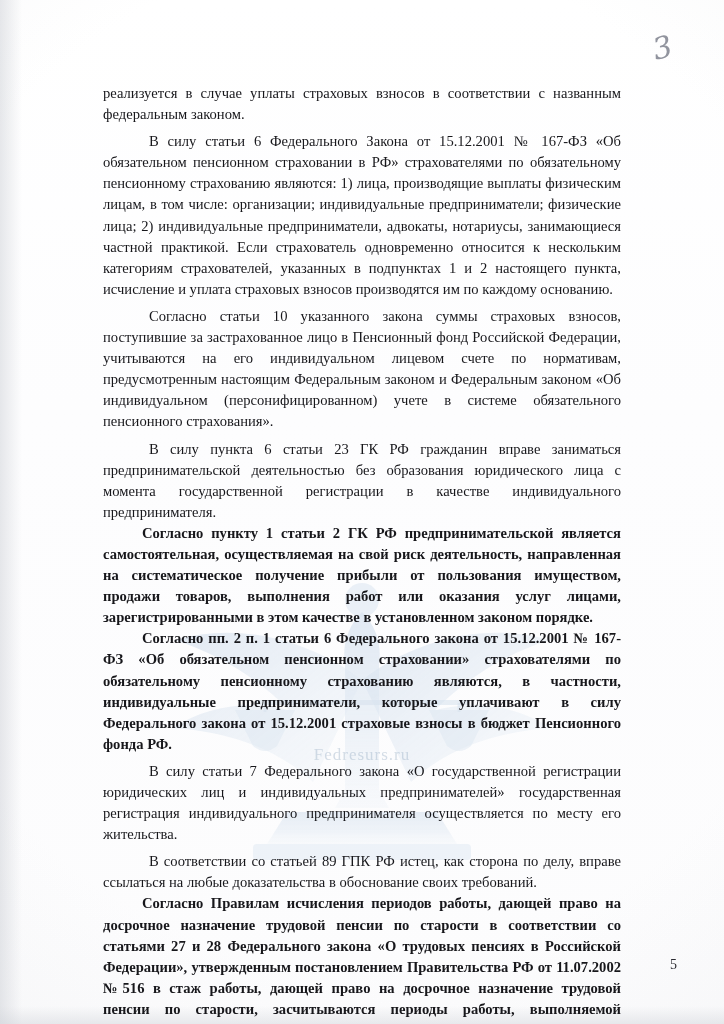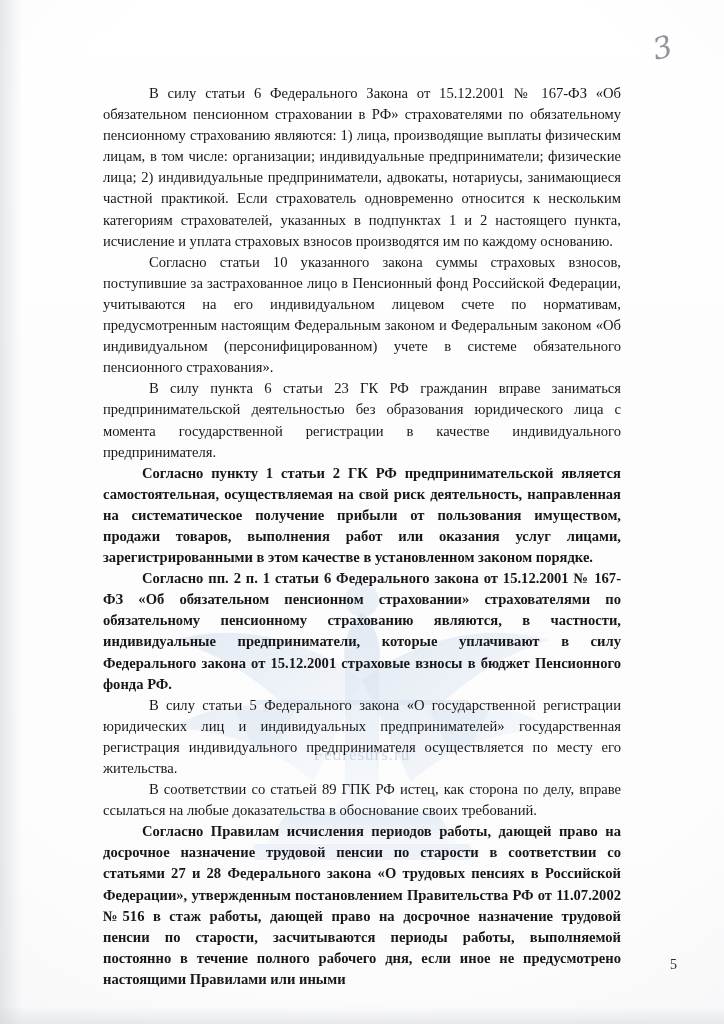--- a/index.html
+++ b/index.html
@@ -96,20 +96,21 @@
   #body-text p {
     margin: 0;
     text-indent: 0;
   }
   #body-text p.indent {
     text-indent: 39px;
     font-weight: bold;
   }
   #body-text p.indent-wide {
     text-indent: 46px;
+    margin-top: 6px;
   }
   #body-text p:last-child { text-align: justify; }
 
   
   #body-text p { text-align-last: left; }
 
   
   #page-number {
     position: absolute;
     right: 47px;
@@ -157,25 +158,26 @@
       <path d="M160 252 L310 252 L330 284 L140 284 Z" fill="url(#wmGrad)" opacity="0.85"></path>
       <rect x="126" y="284" width="218" height="16" rx="4" fill="#c6d7e9" opacity="0.5"></rect>
       <ellipse cx="235" cy="40" rx="17" ry="17" fill="#c0d2e6" opacity="0.55"></ellipse>
     </svg>
   </div>
   <div id="watermark-text">Fedresurs.ru</div>
 
   <div id="folio-mark">3</div>
 
   <div id="body-text">
+    <p class="">реализуется в случае уплаты страховых взносов в соответствии с названным федеральным законом.</p>
     <p class="indent-wide">В силу статьи 6 Федерального Закона от 15.12.2001 № 167-ФЗ «Об обязательном пенсионном страховании в РФ» страхователями по обязательному пенсионному страхованию являются: 1) лица, производящие выплаты физическим лицам, в том числе: организации; индивидуальные предприниматели; физические лица; 2) индивидуальные предприниматели, адвокаты, нотариусы, занимающиеся частной практикой. Если страхователь одновременно относится к нескольким категориям страхователей, указанных в подпунктах 1 и 2 настоящего пункта, исчисление и уплата страховых взносов производятся им по каждому основанию.</p>
     <p class="indent-wide">Согласно статьи 10 указанного закона суммы страховых взносов, поступившие за застрахованное лицо в Пенсионный фонд Российской Федерации, учитываются на его индивидуальном лицевом счете по нормативам, предусмотренным настоящим Федеральным законом и Федеральным законом «Об индивидуальном (персонифицированном) учете в системе обязательного пенсионного страхования».</p>
     <p class="indent-wide">В силу пункта 6 статьи 23 ГК РФ гражданин вправе заниматься предпринимательской деятельностью без образования юридического лица с момента государственной регистрации в качестве индивидуального предпринимателя.</p>
     <p class="indent">Согласно пункту 1 статьи 2 ГК РФ предпринимательской является самостоятельная, осуществляемая на свой риск деятельность, направленная на систематическое получение прибыли от пользования имуществом, продажи товаров, выполнения работ или оказания услуг лицами, зарегистрированными в этом качестве в установленном законом порядке.</p>
     <p class="indent">Согласно пп. 2 п. 1 статьи 6 Федерального закона от 15.12.2001 № 167-ФЗ «Об обязательном пенсионном страховании» страхователями по обязательному пенсионному страхованию являются, в частности, индивидуальные предприниматели, которые уплачивают в силу Федерального закона от 15.12.2001 страховые взносы в бюджет Пенсионного фонда РФ.</p>
-    <p class="indent-wide">В силу статьи 5 Федерального закона «О государственной регистрации юридических лиц и индивидуальных предпринимателей» государственная регистрация индивидуального предпринимателя осуществляется по месту его жительства.</p>
+    <p class="indent-wide">В силу статьи 7 Федерального закона «О государственной регистрации юридических лиц и индивидуальных предпринимателей» государственная регистрация индивидуального предпринимателя осуществляется по месту его жительства.</p>
     <p class="indent-wide">В соответствии со статьей 89 ГПК РФ истец, как сторона по делу, вправе ссылаться на любые доказательства в обоснование своих требований.</p>
     <p class="indent">Согласно Правилам исчисления периодов работы, дающей право на досрочное назначение трудовой пенсии по старости в соответствии со статьями 27 и 28 Федерального закона «О трудовых пенсиях в Российской Федерации», утвержденным постановлением Правительства РФ от 11.07.2002 №516 в стаж работы, дающей право на досрочное назначение трудовой пенсии по старости, засчитываются периоды работы, выполняемой постоянно в течение полного рабочего дня, если иное не предусмотрено настоящими Правилами или иными</p>
   </div>
 
   <div id="page-number">5</div>
 
 </div>
 
 </body></html>

